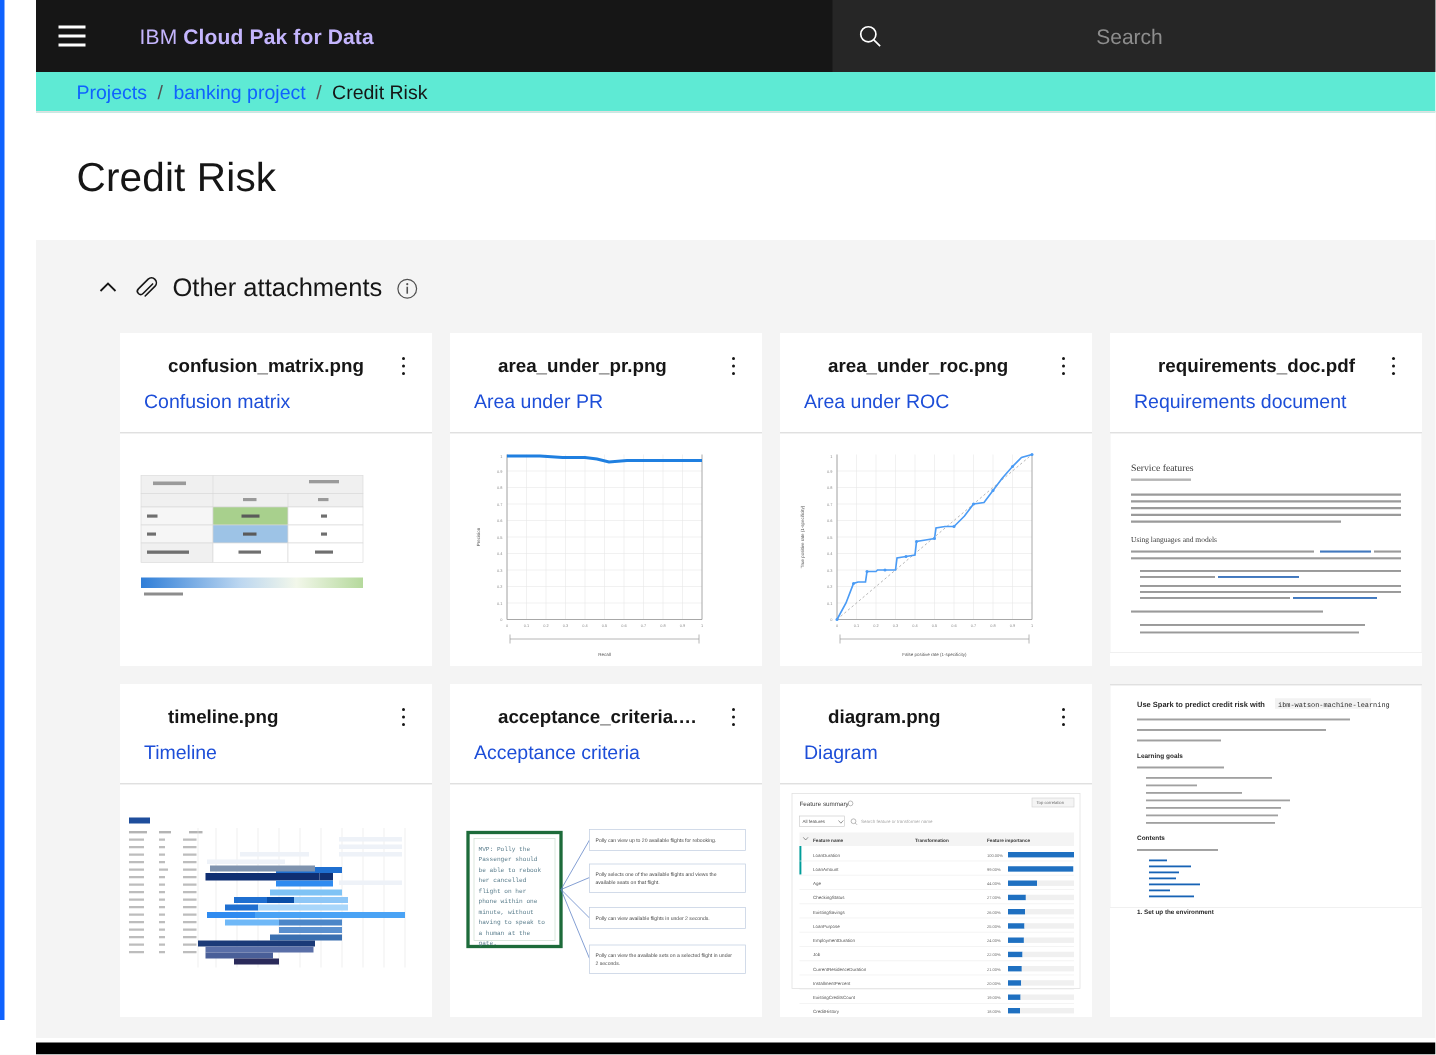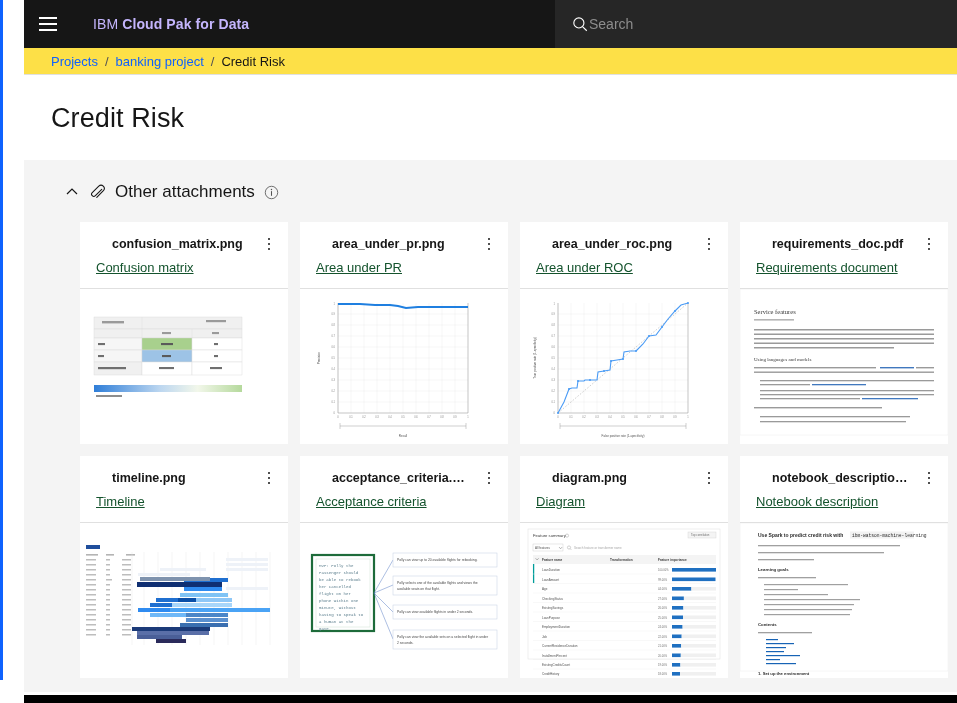--- a/index.html
+++ b/index.html
@@ -39,28 +39,28 @@
   .brand .b-strong { font-weight: 700; }
   .search-area {
     position: absolute; left: 531px; top: 0; width: 402px; height: 48px;
     background: #262626; display: flex; align-items: center; padding-left: 16px;
     cursor: text;
   }
   .search-icon { width: 18px; height: 18px; flex: 0 0 18px; }
   .search-input {
     background: transparent; border: none; outline: none;
     color: #c6c6c6; font-size: 14px; font-family: "Liberation Sans", sans-serif;
-    width: 300px;
+    margin-left: 14px; width: 300px; text-align: center;
   }
   .search-input::placeholder { color: #8d8d8d; }
 
   
   .breadcrumb-bar {
     position: absolute; left: 24px; top: 48px; width: 933px; height: 27px;
-    background: #fde047; display: flex; align-items: center;
+    background: #5eead4; display: flex; align-items: center;
     padding-left: 27px; border-bottom: 1px solid #e0e0e0;
   }
   .crumb { font-size: 13px; color: #0f62fe; cursor: pointer; }
   .crumb.current { color: #161616; cursor: default; }
   .crumb-sep { font-size: 13px; color: #525252; margin: 0 7px; }
 
   
   .page-title {
     position: absolute; left: 51px; top: 103px;
     font-size: 27px; font-weight: 400; color: #161616; letter-spacing: .1px;
@@ -90,22 +90,22 @@
     width: 208px; height: 222px; background: #ffffff;
     display: flex; flex-direction: column; cursor: pointer;
   }
   .card-head { padding: 14px 16px 12px 16px; position: relative; }
   .card-filename {
     font-size: 12.5px; font-weight: 700; color: #161616;
     padding-right: 22px; white-space: nowrap; overflow: hidden;
     text-overflow: ellipsis; line-height: 17px; margin-left: 16px;
   }
   .card-desc {
-    font-size: 13px; color: #14532d; margin-top: 6px; line-height: 17px;
-    white-space: nowrap; overflow: hidden; text-overflow: ellipsis; text-decoration: underline;
+    font-size: 13px; color: #1d4ed8; margin-top: 6px; line-height: 17px;
+    white-space: nowrap; overflow: hidden; text-overflow: ellipsis;
   }
   .kebab {
     position: absolute; right: 11px; top: 13px; width: 16px; height: 18px;
     display: flex; flex-direction: column; align-items: center;
     justify-content: center; gap: 2.5px; cursor: pointer;
   }
   .kebab i { width: 2.5px; height: 2.5px; background: #161616; border-radius: 50%; display:block; }
   .card-thumb {
     flex: 1; border-top: 1px solid #e0e0e0; background: #ffffff;
     position: relative; overflow: hidden;
@@ -709,29 +709,20 @@
                   <text x="138" y="152" font-size="2.7" fill="#6f6f6f">18.00%</text>
                   <rect x="152" y="149" width="8" height="3.6" fill="#1f70c1"></rect>
                   <rect x="160" y="149" width="36" height="3.6" fill="#f0f0f0"></rect>
                 </g>
             </g>
           </svg>
         </div>
       </div>
 
       <div class="card">
-        <div class="card-head">
-          <div class="card-filename">notebook_description.txt</div>
-          <div class="card-desc">Notebook description</div>
-          <div class="kebab">
-              <i></i>
-              <i></i>
-              <i></i>
-            </div>
-        </div>
         <div class="card-thumb">
           <svg class="thumb-inner" viewBox="0 0 208 155">
             <rect width="208" height="155" fill="#ffffff"></rect>
             <rect x="0" y="0" width="208" height="148" fill="#ffffff" stroke="#ececec" stroke-width="0.5"></rect>
             <text x="18" y="14" font-size="5" fill="#2a2a2a" font-weight="bold">Use Spark to predict credit risk with</text>
             <rect x="110" y="8.5" width="64" height="7" fill="#f2f2f2"></rect>
             <text x="112" y="14" font-size="4.6" fill="#2a2a2a" font-family="'Liberation Mono',monospace">ibm-watson-machine-learning</text>
             <g fill="#a0a0a0">
               <rect x="18" y="22" width="142" height="1.3"></rect>
               <rect x="18" y="29" width="126" height="1.3"></rect>

